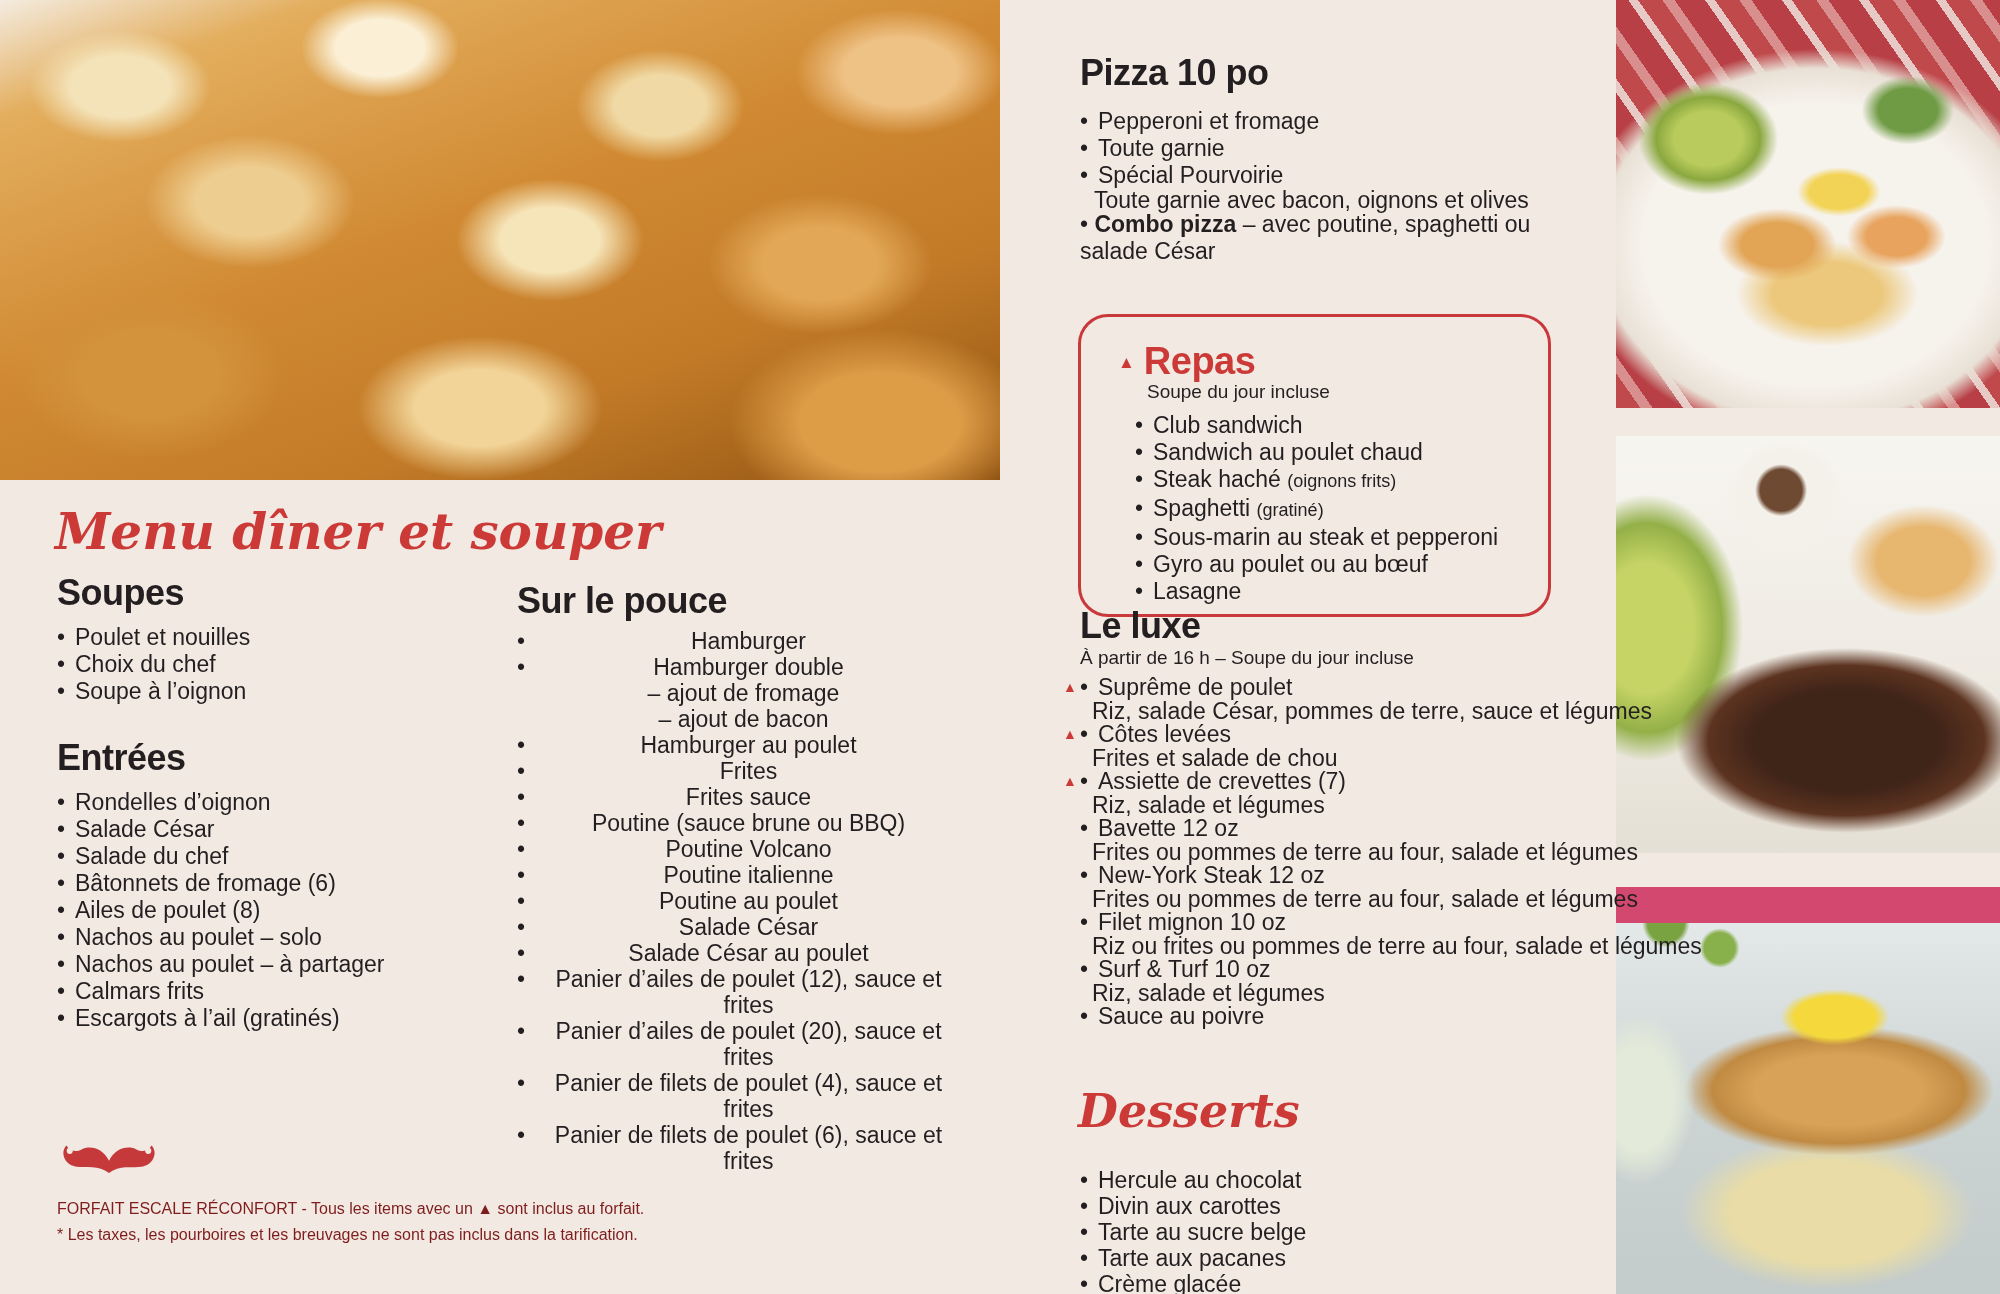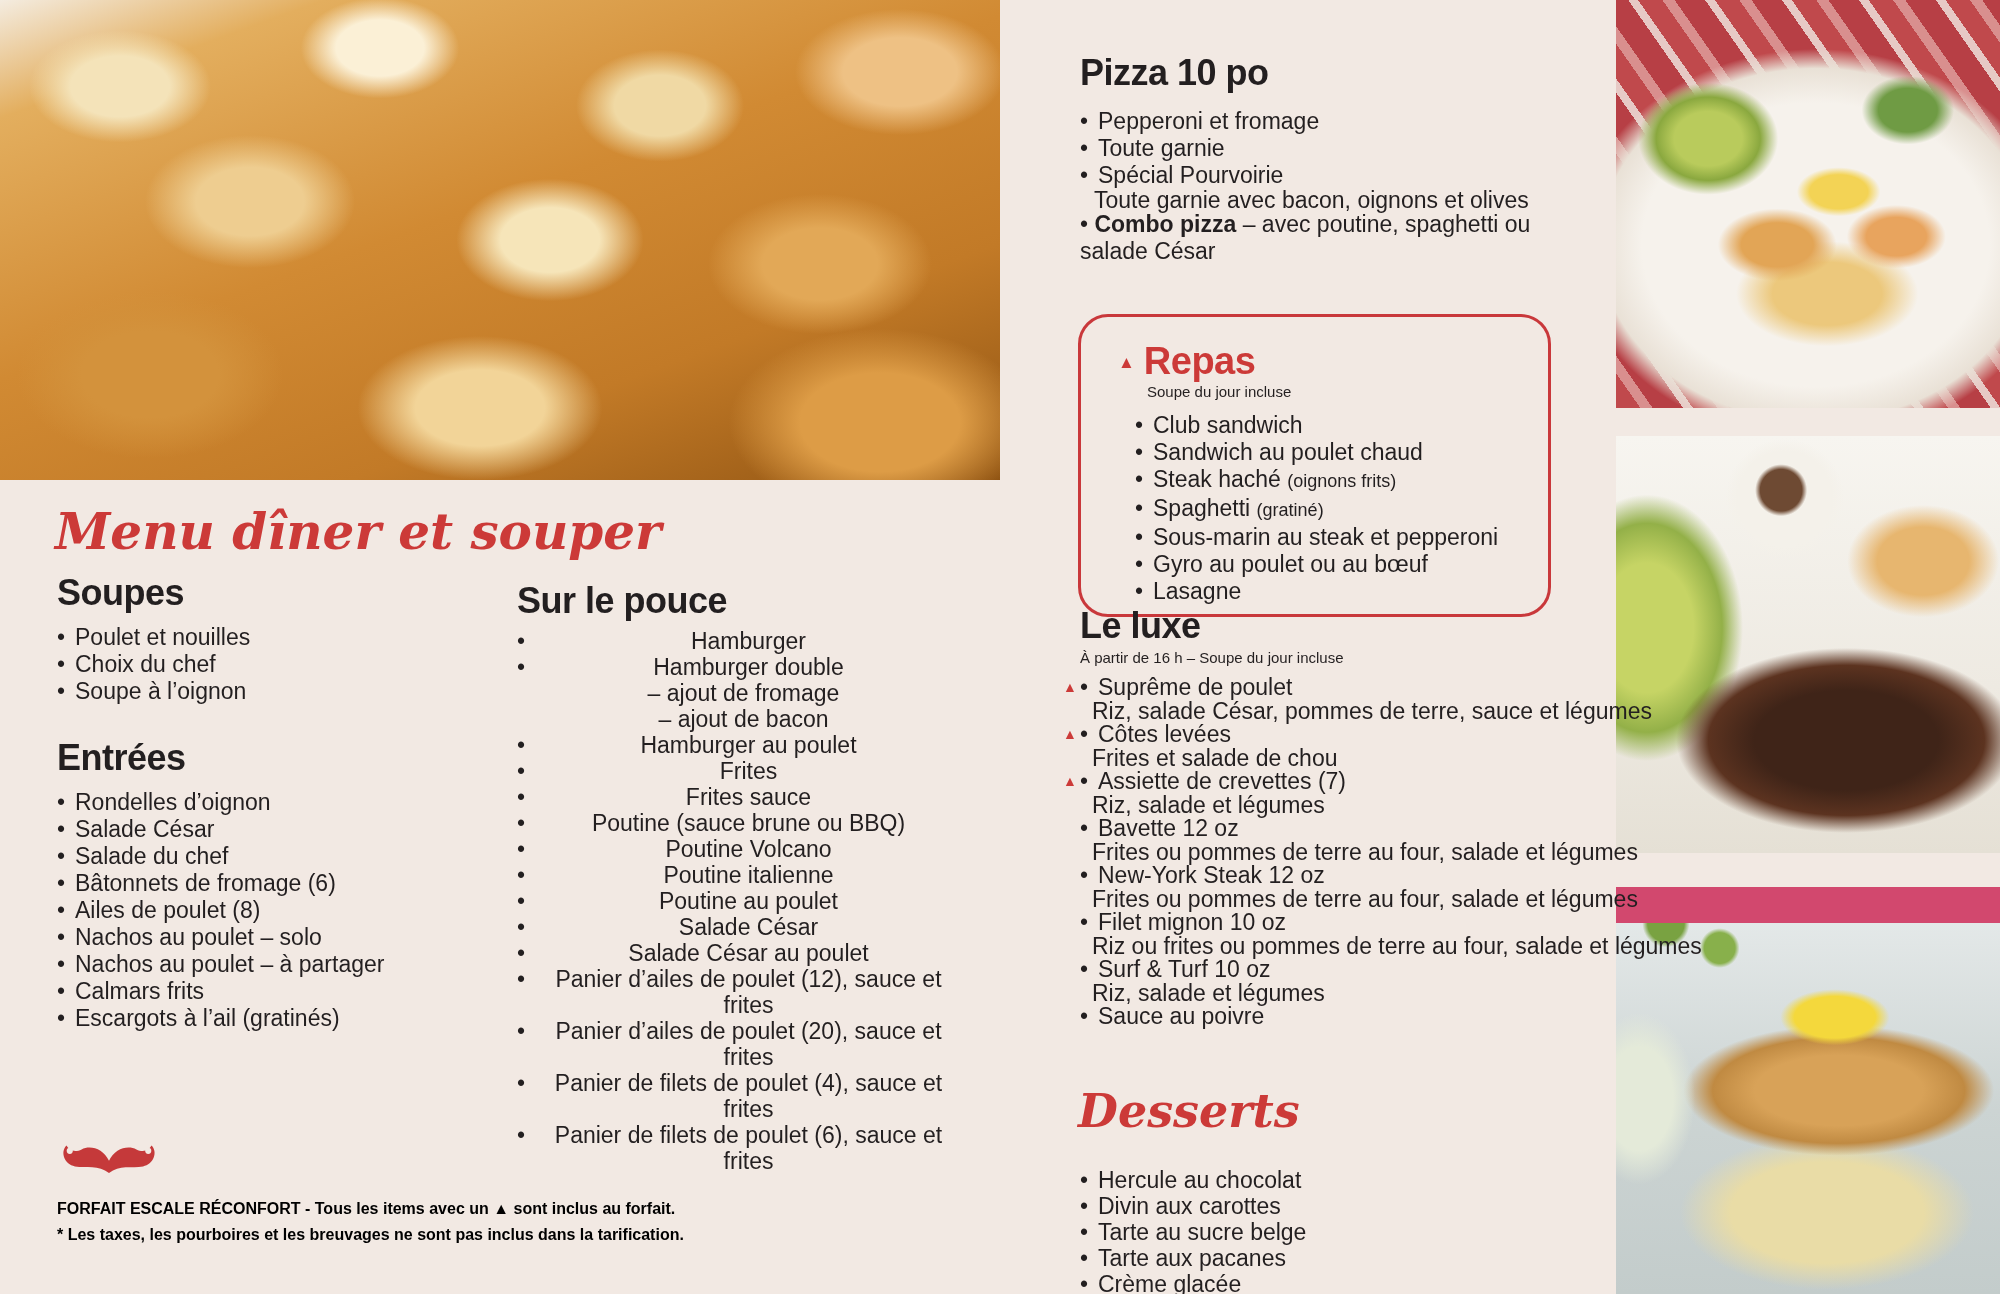--- a/index.html
+++ b/index.html
@@ -77,38 +77,38 @@
     letter-spacing:-0.5px; color:#231f20;
   }
   .items p, .it { font-size:23px; color:#231f20; }
   .it { position:relative; padding-left:18px; }
   .it::before { content:"•"; position:absolute; left:0; top:0; }
   .it.dash { padding-left:8px; }
   .it.dash::before { content:""; }
   .it.combo { padding-left:0; }
   .it.combo::before { content:"• "; position:static; }
   .sub {
-    font-size:15px; line-height:22px; color:#231f20;
+    font-size:19px; line-height:22px; color:#231f20;
     white-space:nowrap;
   }
   .note { font-size:18px; }
   b { font-weight:bold; }
 
   
   #title { left:55px; top:500px; font-size:50px; line-height:64px; white-space:nowrap; }
   #soupes { left:57px; top:570px; width:430px; }
   #soupes .items { margin-top:8px; }
   #soupes .items p { line-height:27px; }
   #entrees { left:57px; top:735px; width:440px; }
   #entrees .items { margin-top:8px; }
   #entrees .items p { line-height:27px; }
 
   #mustache { left:57px; top:1142px; width:104px; height:46px; }
 
-  #footer { left:57px; top:1196px; width:900px; color:#000000; font-weight:bold; }
+  #footer { left:57px; top:1196px; width:900px; color:#7f1d1d; font-weight:normal; }
   #footer p { font-size:16px; line-height:26px; white-space:nowrap; }
 
   
   #pouce { left:517px; top:578px; width:445px; }
   #pouce .items { margin-top:4px; }
   #pouce .items .it { line-height:26px;text-align:center; }
 
   
   #pizza { left:1080px; top:50px; width:475px; }
   #pizza .items { margin-top:12px; }

